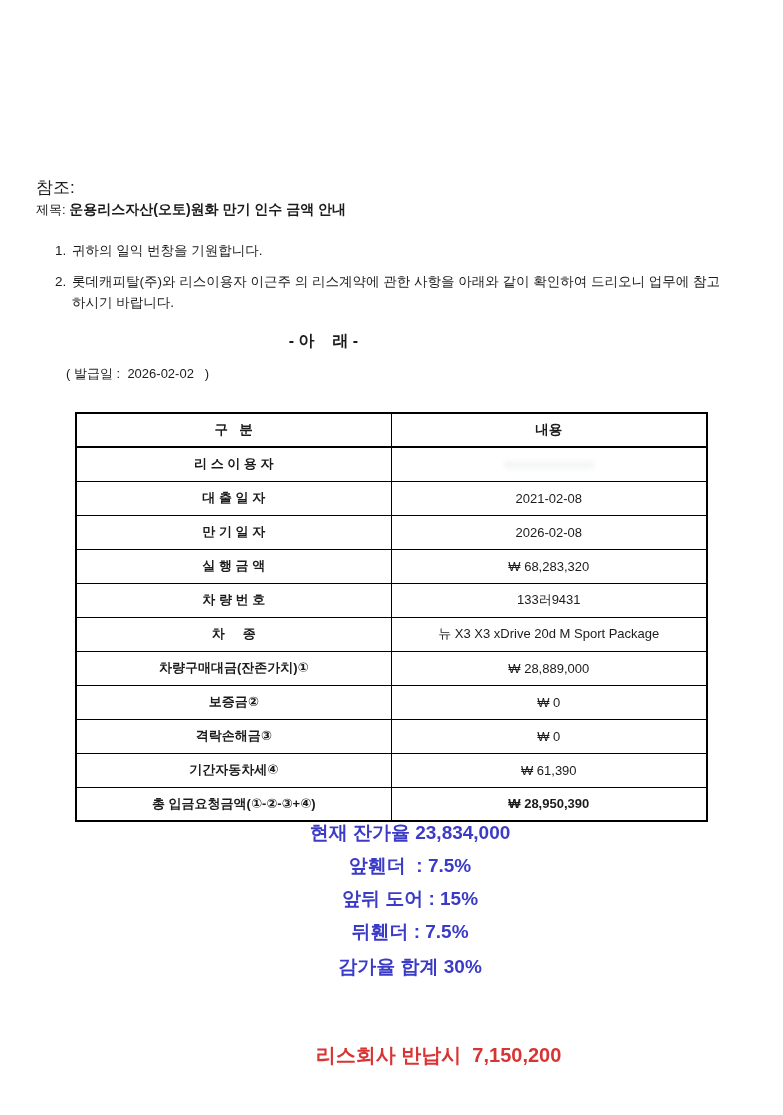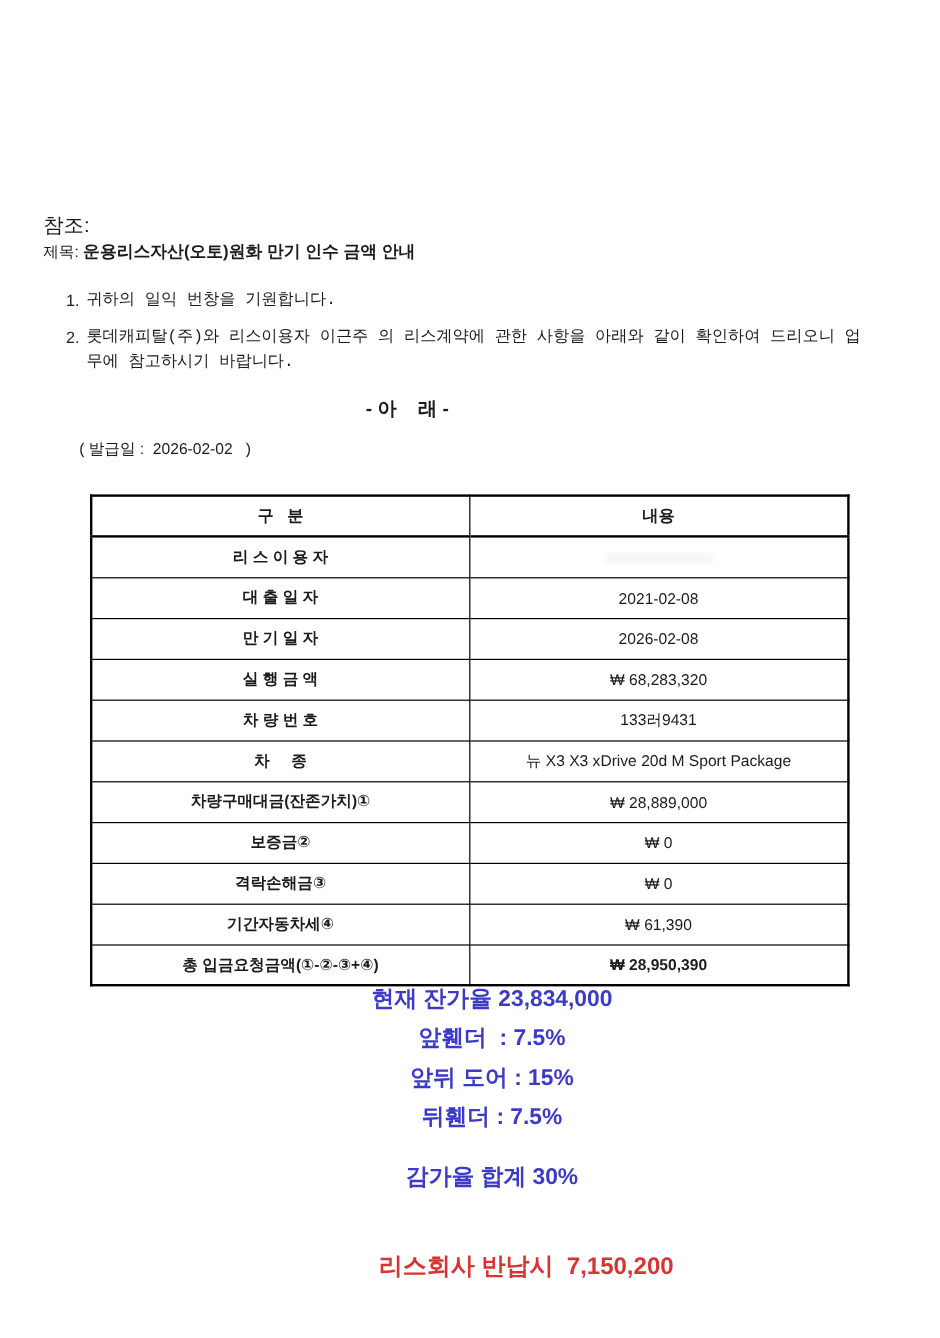--- a/index.html
+++ b/index.html
@@ -19,24 +19,24 @@
   }
   .title-line {
     position:absolute; left:36px; top:201px;
     font-size:13px; white-space:pre;
   }
   .title-line .doc-title { font-weight:bold; font-size:14px; }
 
   .body-items { position:absolute; left:55px; top:240px; width:665px; }
   .body-item { display:flex; font-size:13.5px; line-height:21px; margin-bottom:10px; }
   .body-item .num { flex:0 0 17px; }
-  .body-item .txt { flex:1 1 auto;font-family:Liberation Mono, monospace; }
+  .body-item .txt { flex:1 1 auto; }
 
   .middle-heading {
-    position:absolute; left:16px; top:331px; width:647px;
+    position:absolute; left:0; top:331px; width:647px;
     text-align:center; font-weight:bold; font-size:16px; white-space:pre;
   }
 
   .issue-date {
     position:absolute; left:66px; top:365px;
     font-size:13px; white-space:pre;
   }
 
   table.lease-table {
     position:absolute; left:75px; top:412px;
@@ -61,21 +61,21 @@
     background:#aab4b8; opacity:0.12; filter:blur(2px); border-radius:3px;
   }
 
   .summary-block {
     position:absolute; left:0; top:816px; width:783px;
     text-align:center;
   }
   .summary-line {
     font-weight:bold; font-size:19px; line-height:33px; white-space:pre;
   }
-  .summary-line.gap-top { margin-top:17px; }
+  .summary-line.gap-top { margin-top:2px; }
 
   .footer-line {
     position:absolute; left:0; top:1042px; width:783px;
     text-align:center; font-weight:bold; font-size:20px; white-space:pre;margin-left:47px;
   }
 </style>
 </head>
 <body>
 
 <div class="doc">

